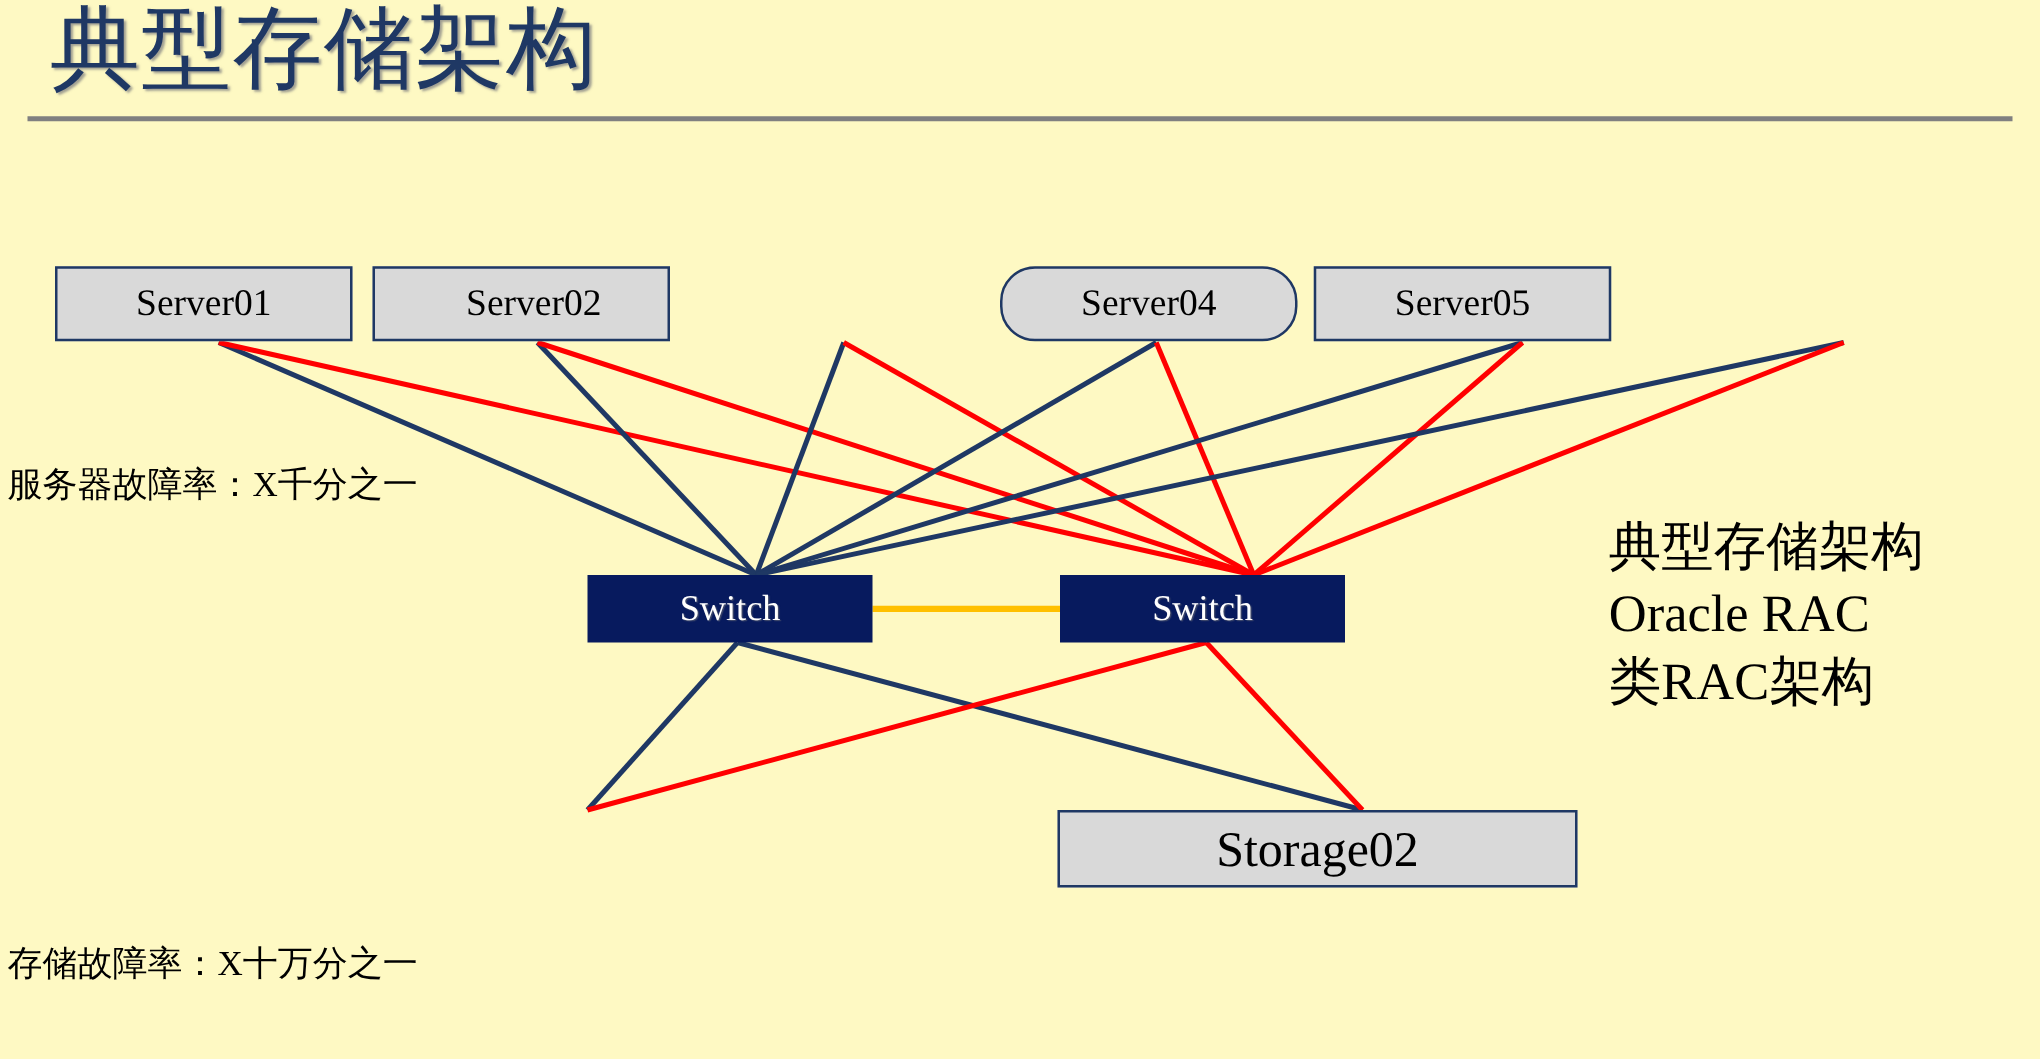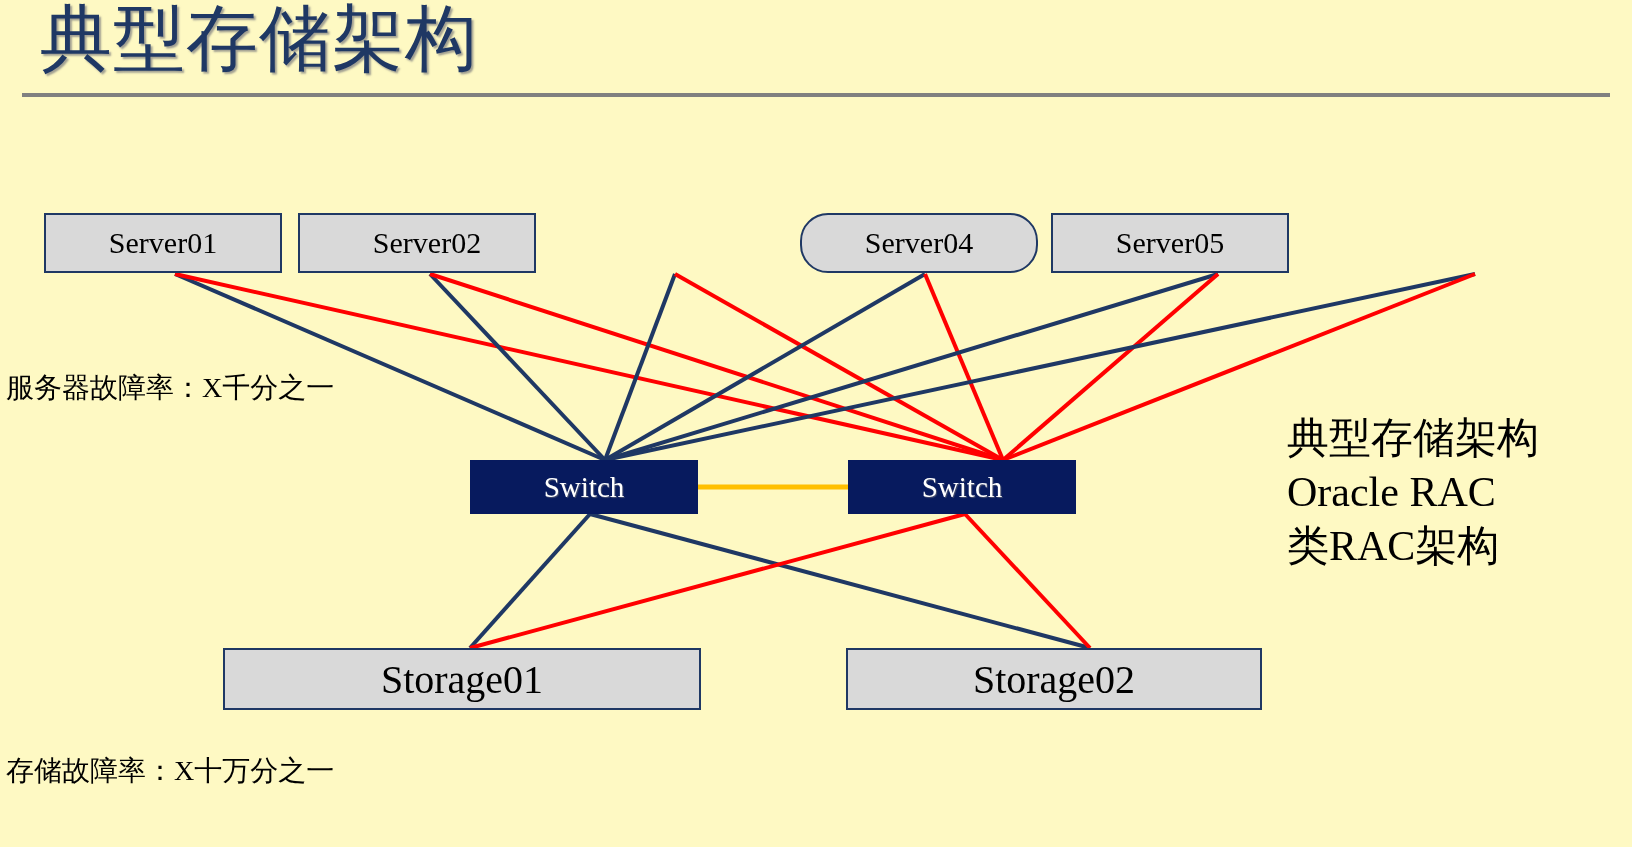--- a/index.html
+++ b/index.html
@@ -135,23 +135,20 @@
       <span>Server05</span>
     </div>
 
   <div class="node switch-node" style="left: 470px; top: 460px; width: 228px; height: 54px;">
       <span>Switch</span>
     </div>
   <div class="node switch-node" style="left: 848px; top: 460px; width: 228px; height: 54px;">
       <span>Switch</span>
     </div>
 
-  <div class="node storage-node" style="left: 223px; top: 648px; width: 478px; height: 62px;">
-      <span>Storage01</span>
-    </div>
   <div class="node storage-node" style="left: 846px; top: 648px; width: 416px; height: 62px;">
       <span>Storage02</span>
     </div>
 
   <div class="annotation" style="left:6px; top:369px;">服务器故障率：X千分之一</div>
 
   <div class="annotation" style="left:6px; top:752px;text-align:center;">存储故障率：X十万分之一</div>
 
   <div id="side-note">
     <div>典型存储架构</div>

